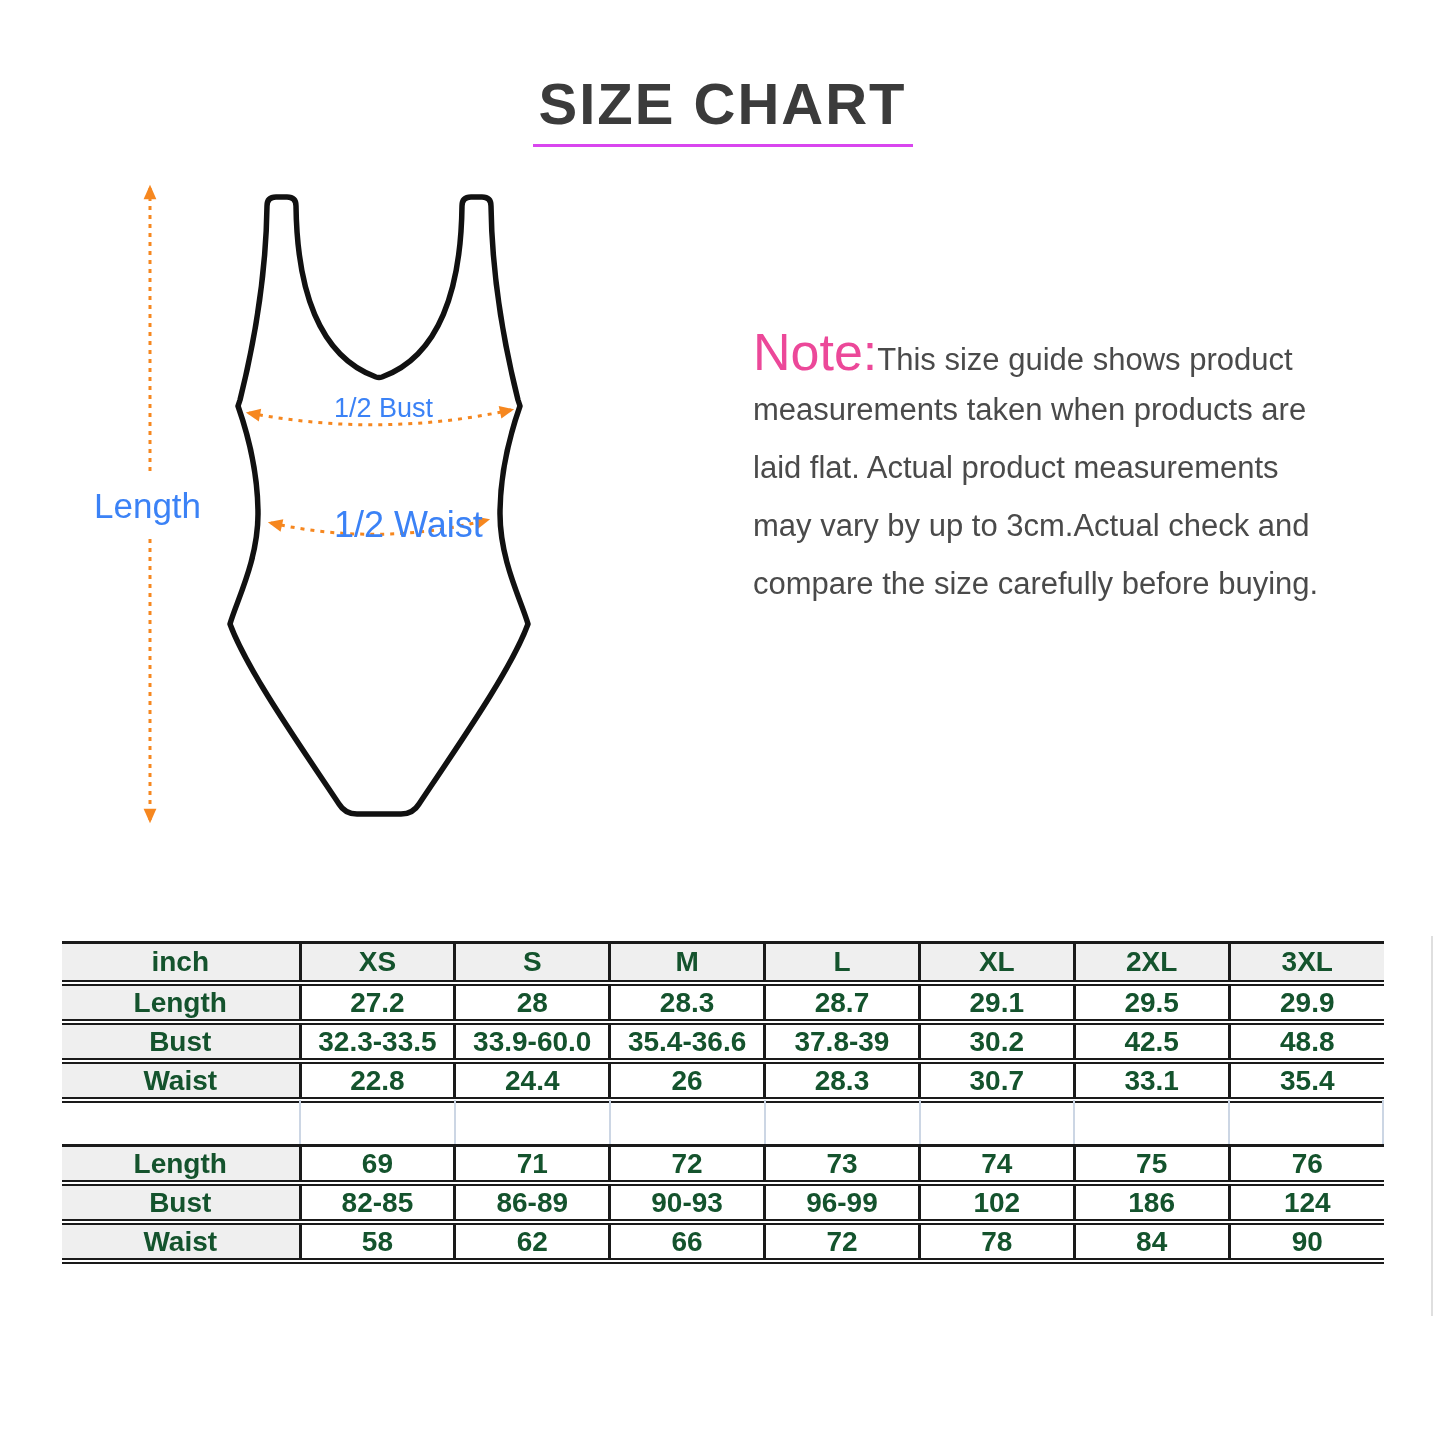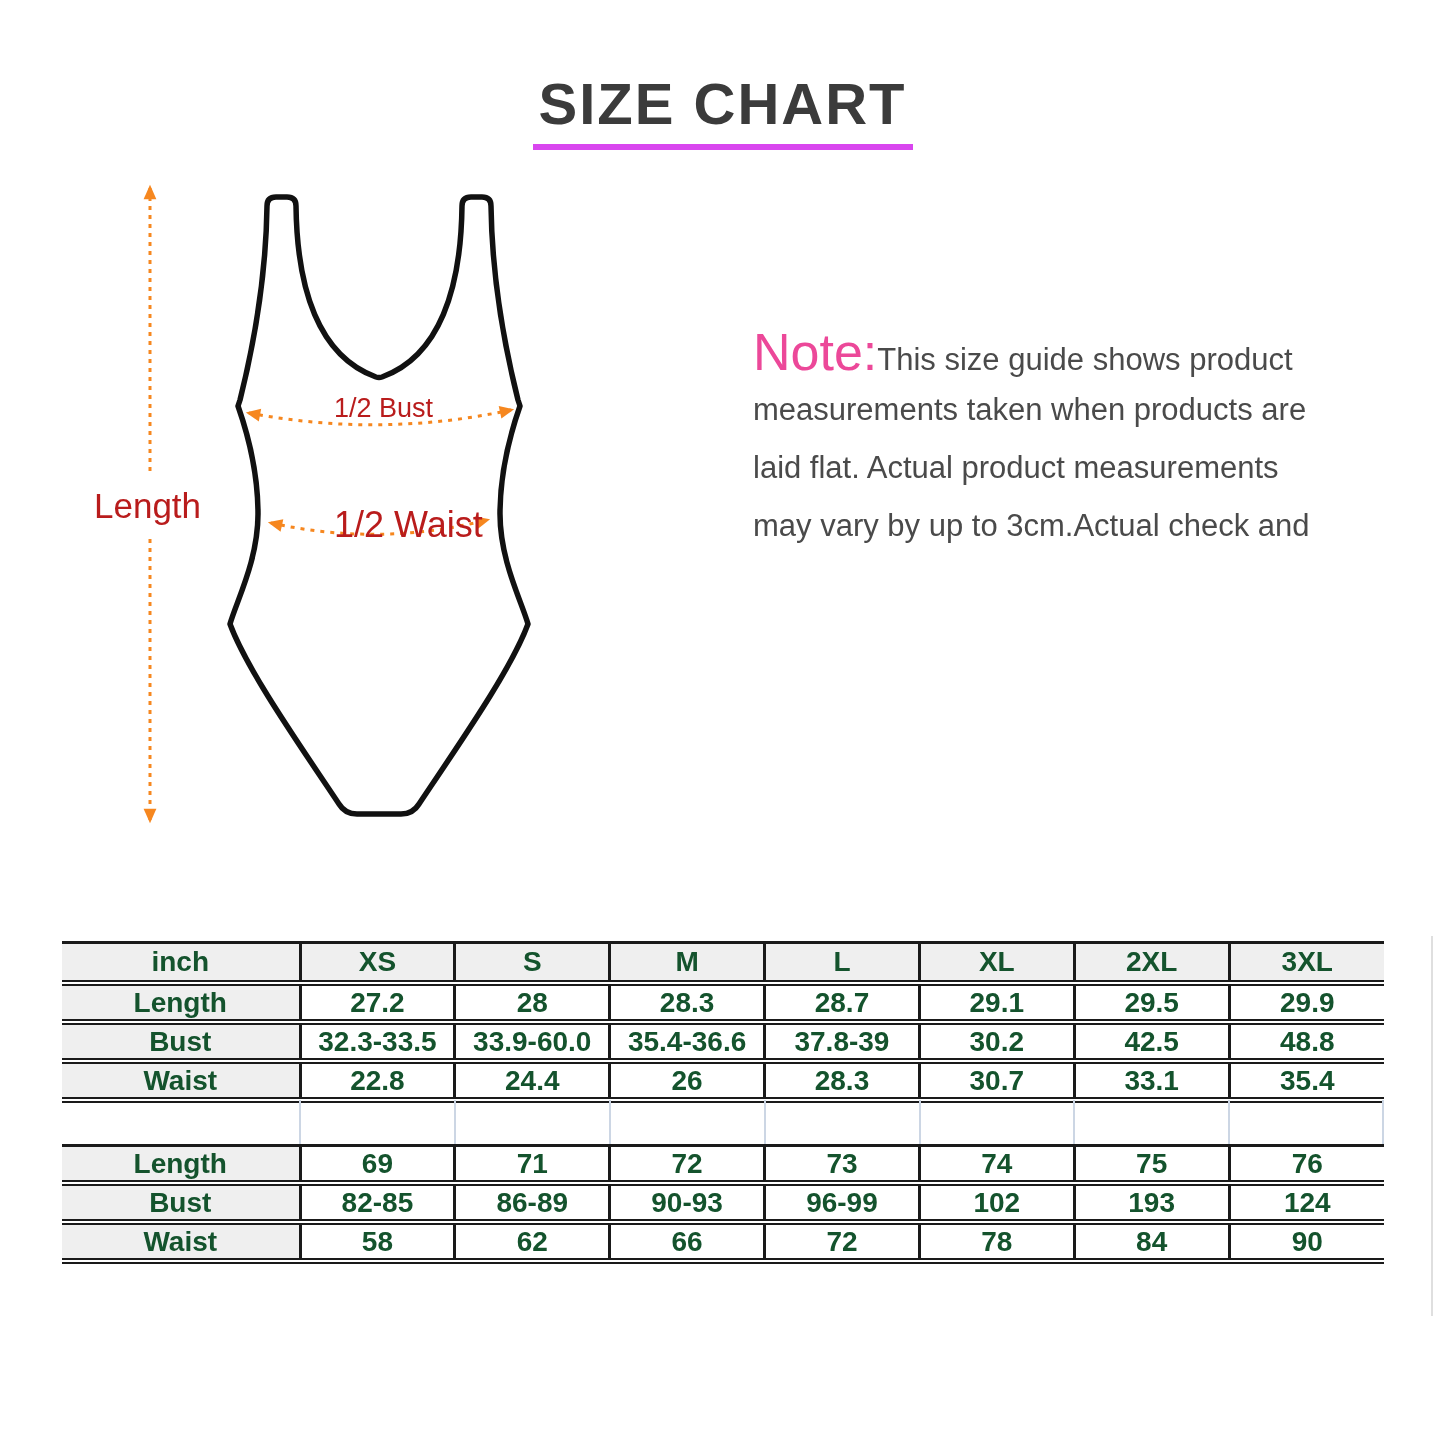--- a/index.html
+++ b/index.html
@@ -17,33 +17,33 @@
     top: 70px; left: 0;
     width: 100%;
     text-align: center;
   }
   .title-text {
     display: inline-block;
     font-size: 58px;
     font-weight: 700;
     letter-spacing: 2px;
     color: #3b3b3b;
-    border-bottom: 6px solid #d946ef;
+    border-bottom: 3px solid #d946ef;
     padding: 0 6px 7px 6px;
   }
   
   .diagram-svg {
     position: absolute;
     left: 0; top: 0;
     width: 1445px; height: 1445px;
     pointer-events: none;
   }
   .diagram-label {
     position: absolute;
-    color: #b91c1c;
+    color: #3b82f6;
     white-space: nowrap;
   }
   .length-label {
     left: 86px; top: 474px;
     font-size: 35px;
     background: #ffffff;
     padding: 12px 8px;
   }
   .bust-label  { left: 334px; top: 393px; font-size: 27px; }
   .waist-label { left: 334px; top: 504px; font-size: 36px; }
@@ -160,20 +160,21 @@
 
   <div class="diagram-label length-label">Length</div>
   <div class="diagram-label bust-label">1/2 Bust</div>
   <div class="diagram-label waist-label">1/2 Waist</div>
 
   <div class="note">
     <div class="note-line"><span class="note-prefix">Note:</span><span>This size guide shows product</span></div>
     <div class="note-line">measurements taken when products are</div>
     <div class="note-line">laid flat. Actual product measurements</div>
     <div class="note-line">may vary by up to 3cm.Actual check and</div>
+    <div class="note-line">compare the size carefully before buying.</div>
   </div>
 
   <table class="size-table inch">
     <colgroup>
         <col style="width:238px">
         <col>
         <col>
         <col>
         <col>
         <col>
@@ -258,21 +259,21 @@
       <td>75</td>
       <td>76</td>
     </tr>
     <tr>
       <td class="row-label">Bust</td>
       <td>82-85</td>
       <td>86-89</td>
       <td>90-93</td>
       <td>96-99</td>
       <td>102</td>
-      <td>193</td>
+      <td>186</td>
       <td>124</td>
     </tr>
     <tr>
       <td class="row-label">Waist</td>
       <td>58</td>
       <td>62</td>
       <td>66</td>
       <td>72</td>
       <td>78</td>
       <td>84</td>

